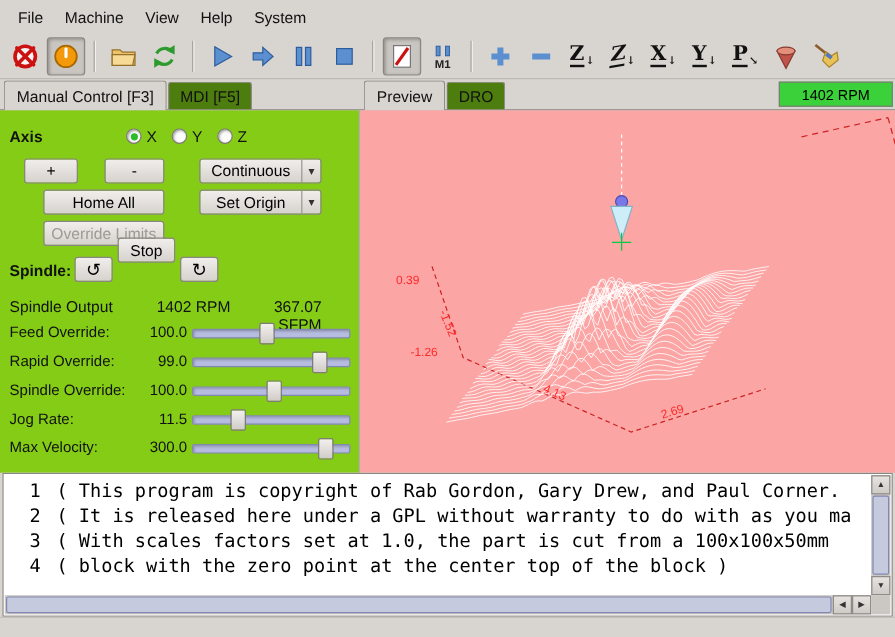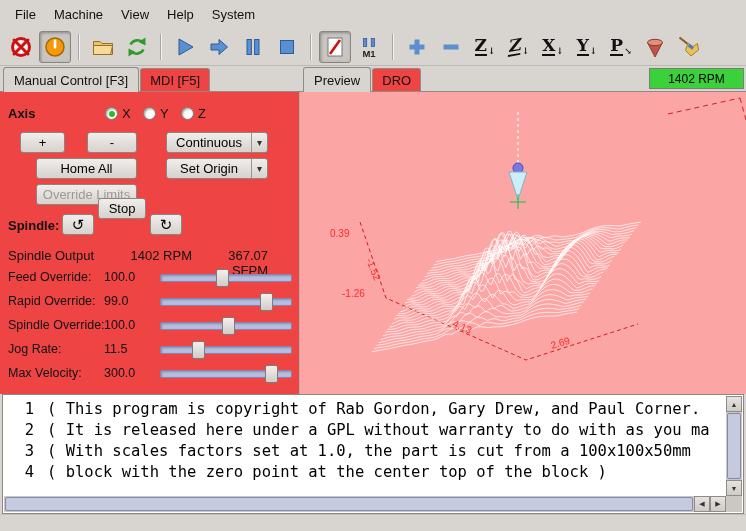--- a/index.html
+++ b/index.html
@@ -18,42 +18,42 @@
 .vletter{font-family:"DejaVu Serif",serif;font-weight:bold;font-size:17px;line-height:1;color:#111;display:flex;align-items:flex-end;}
 .vchar{border-bottom:2px solid #111;}
 .rot .vchar{display:inline-block;transform:skewX(-16deg) rotate(-10deg);}
 .varrow{font-size:9px;margin-left:1px;line-height:1;}
 
 
 .main{position:absolute;top:66px;left:0;width:746px;height:328px;display:flex;}
 .left{width:300px;height:100%;position:relative;}
 .right{width:446px;height:100%;position:relative;}
 .tabrow{height:26px;display:flex;align-items:flex-end;padding-left:3px;border-bottom:1px solid #8f8b86;position:relative;}
-.tab{padding:4px 9px 3px;border:1px solid #8f8b86;border-bottom:none;border-radius:3px 3px 0 0;background:#ef4444;margin-right:1px;white-space:nowrap;cursor:default;}
+.tab{padding:4px 9px 3px;border:1px solid #8f8b86;border-bottom:none;border-radius:3px 3px 0 0;background:#4d7c0f;margin-right:1px;white-space:nowrap;cursor:default;}
 .tab.active{background:#d8d4d0;padding:5px 10px 4px;margin-bottom:-1px;}
 
 
-.left-body{position:absolute;top:26px;bottom:0;left:0;right:0;border-right:1px solid #b2aeaa;background:#ef4444;}
+.left-body{position:absolute;top:26px;bottom:0;left:0;right:0;border-right:1px solid #b2aeaa;background:#84cc16;}
 .lbl-bold{font-weight:bold;}
 .axis-row{position:absolute;top:14px;left:0;right:0;height:16px;}
 .axis-title{position:absolute;left:8px;top:0;}
 .axis-opt{position:absolute;top:0;display:flex;align-items:center;gap:4px;}
 .radio{width:13px;height:13px;border-radius:50%;background:#fdfdfd;border:1px solid #7c7873;box-shadow:inset 1px 1px 2px rgba(0,0,0,.35);position:relative;}
 .radio.sel::after{content:"";position:absolute;left:2.5px;top:2.5px;width:6px;height:6px;border-radius:50%;background:#2dbb2d;}
 .btn{position:absolute;height:21px;border:1px solid #8a8680;border-radius:3px;background:linear-gradient(#f0eeeb,#d6d2ce);display:flex;align-items:center;justify-content:center;font-size:13px;font-family:"Liberation Sans",sans-serif;color:#000;padding:0 4px;cursor:default;}
 .btn.disabled{color:#9d9994;}
 .combo{justify-content:flex-start;padding:0;}
 .combo-label{flex:1;text-align:center;}
 .combo-arrow{flex:0 0 16px;height:100%;border-left:1px solid #9a968f;display:flex;align-items:center;justify-content:center;}
 .combo-arrow::after{content:"▾";font-size:10px;color:#333;}
 .outlbl{position:absolute;left:8px;}
 .outv{position:absolute;text-align:right;}
 .srow{position:absolute;left:0;width:300px;height:20px;font-size:12.5px;}
 .slbl{position:absolute;left:8px;top:2px;white-space:nowrap;}
-.sval{position:absolute;left:104px;width:52px;top:2px;text-align:left;}
+.sval{position:absolute;left:104px;width:52px;top:2px;text-align:right;}
 .slider{position:absolute;left:160px;top:1px;width:132px;height:18px;}
 .slider .track{position:absolute;left:0;right:0;top:5px;height:8px;background:#b7bde0;border:1px solid #8288b2;border-radius:2px;box-shadow:inset 1px 1px 2px rgba(0,0,0,.25);}
 .slider .thumb{position:absolute;top:0;left:0;width:13px;height:18px;background:linear-gradient(#f2f0ee,#d0ccc8);border:1px solid #7f7b76;border-radius:2px;}
 
 
 .rpm-badge{position:absolute;right:2px;top:2px;width:95px;height:21px;background:#3ad13a;border:1px solid #7f7b76;display:flex;align-items:center;justify-content:center;font-size:12px;color:#000;}
 .preview{position:absolute;top:26px;left:0;right:0;bottom:0;background:#fca5a5;}
 .preview svg{display:block;}
 
 

